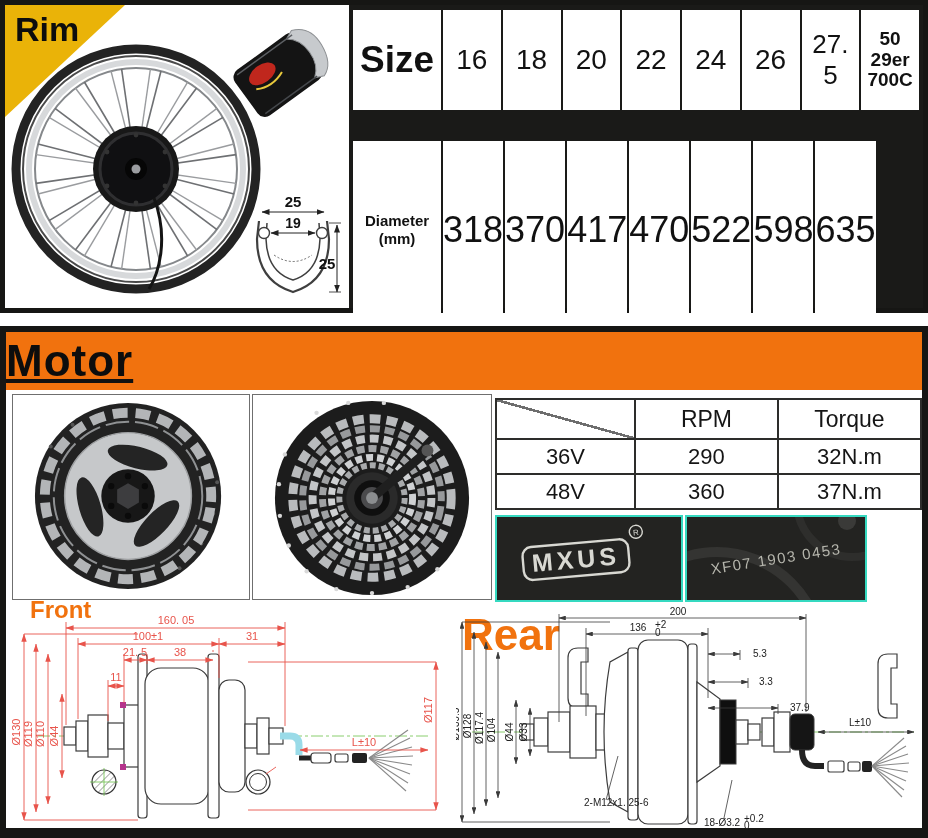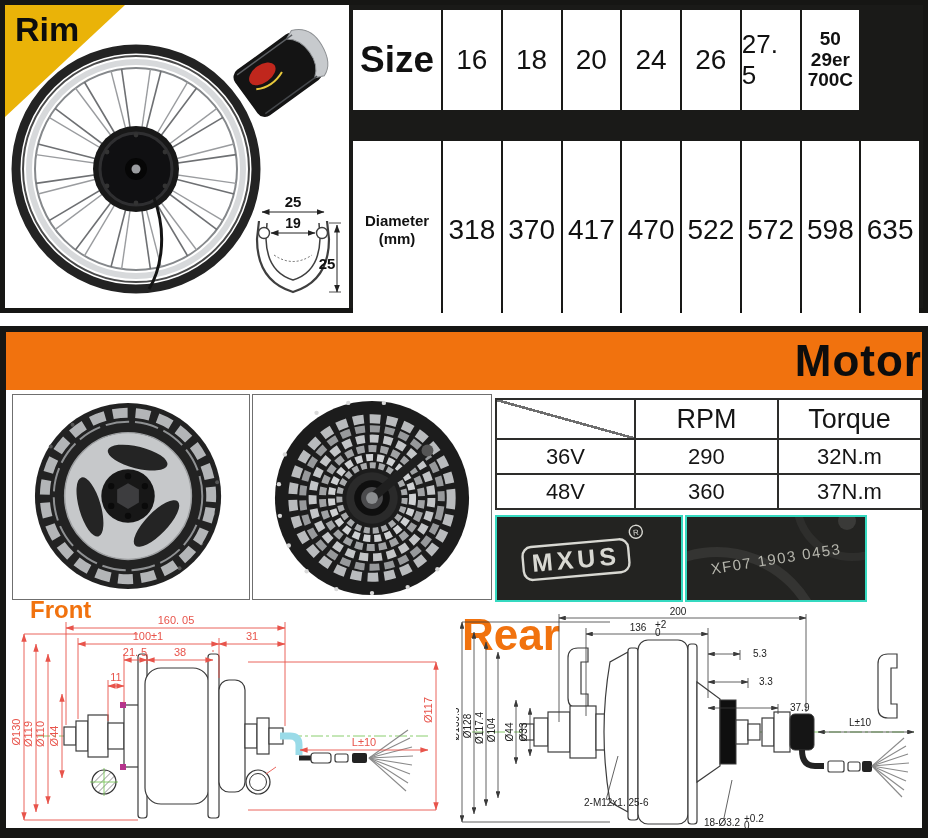--- a/index.html
+++ b/index.html
@@ -14,43 +14,43 @@
   .rim-corner{left:0;top:0;width:120px;height:112px;background:#eab308;
               clip-path:polygon(0 0,100% 0,0 100%);}
   .rim-corner span{display:block;padding:5px 0 0 10px;font-size:34px;font-weight:bold;color:#0d0d0d;}
   .rim-table-panel{left:344px;top:0;width:574px;height:303px;background:#1a1a18;
                    box-sizing:border-box;padding:5px 4px 10px 4px;}
   .rgrid{display:grid;grid-template-columns:88px repeat(8,1fr);gap:2px;border-radius:13px;}
   .size-grid{height:100px;margin-bottom:31px;}
   .dia-grid{height:177px;}
   .cell{background:#fff;display:flex;align-items:center;justify-content:center;}
   .size-label{font-size:37px;font-weight:bold;}
-  .size-num{font-size:28px;}
+  .size-num{font-size:28px;text-align:center;}
   .size-multi{font-size:19px;font-weight:bold;line-height:1.1;white-space:pre-line;text-align:center;}
   .dia-label{font-size:15px;font-weight:bold;white-space:pre-line;text-align:center;line-height:1.15;}
-  .dia-num{font-size:28px;}
+  .dia-num{font-size:36px;}
 
   
   #motor-section{left:0;top:326px;width:928px;height:512px;
                  border:6px solid #161614;border-bottom-width:10px;
                  background:#fff;box-sizing:border-box;}
   .motor-header{left:0;top:0;width:916px;height:58px;background:#f1720e;
-                display:flex;align-items:center;justify-content:flex-end;}
+                display:flex;align-items:center;justify-content:flex-start;text-decoration:underline;}
   .motor-header span{font-size:44px;font-weight:bold;color:#0d0d0d;letter-spacing:1px;}
   .photo{background:#fff;border:1px solid #6f6f6f;box-sizing:border-box;}
   #photo-rotor{left:6px;top:62px;width:238px;height:206px;}
   #photo-cassette{left:246px;top:62px;width:240px;height:206px;}
 
   .spec-table{left:489px;top:66px;width:427px;height:112px;background:#2d2d2b;
               border:2px solid #2d2d2b;box-sizing:border-box;
               display:grid;grid-template-columns:1fr 1.03fr 1.03fr;
               grid-template-rows:38px 1fr 1fr;gap:2px;}
   .spec-cell{background:#fff;display:flex;align-items:center;justify-content:center;
              font-size:22px;color:#151515;}
-  .spec-head{font-size:27px;}
+  .spec-head{font-size:23px;}
   .diag{background:linear-gradient(to top right,#fff 48%,#6d6d6d 48%,#6d6d6d 51.5%,#fff 51.5%);}
 
   .dark-photo{background:#232321;border:2px solid #35d9c0;box-sizing:border-box;overflow:hidden;}
   #mxus-photo{left:489px;top:183px;width:188px;height:87px;}
   #serial-photo{left:679px;top:183px;width:182px;height:87px;}
 
   .draw-label{font-weight:bold;color:#f1720e;}
   #front-label{left:24px;top:264px;font-size:24px;}
   #rear-label{left:456px;top:278px;font-size:44px;}
 
@@ -156,36 +156,36 @@
       <span>Rim</span>
     </div>
   </div>
 
   <div class="abs rim-table-panel">
     <div class="rgrid size-grid">
       <div class="cell size-label">Size</div>
       <div class="cell size-num">16</div>
       <div class="cell size-num">18</div>
       <div class="cell size-num">20</div>
+      <div class="cell size-num">22</div>
       <div class="cell size-num">24</div>
       <div class="cell size-num">26</div>
       <div class="cell size-num" style="font-size:26px;">27. 5</div>
       <div class="cell size-multi">50
 29er
 700C</div>
     </div>
     <div class="rgrid dia-grid">
       <div class="cell dia-label">Diameter
 (mm)</div>
       <div class="cell dia-num">318</div>
       <div class="cell dia-num">370</div>
       <div class="cell dia-num">417</div>
       <div class="cell dia-num">470</div>
       <div class="cell dia-num">522</div>
-      <div class="cell dia-num">572</div>
       <div class="cell dia-num">598</div>
       <div class="cell dia-num">635</div>
     </div>
   </div>
 </section>
 
 <section class="abs" id="motor-section">
 
   <div class="abs motor-header">
     <span>Motor</span>

